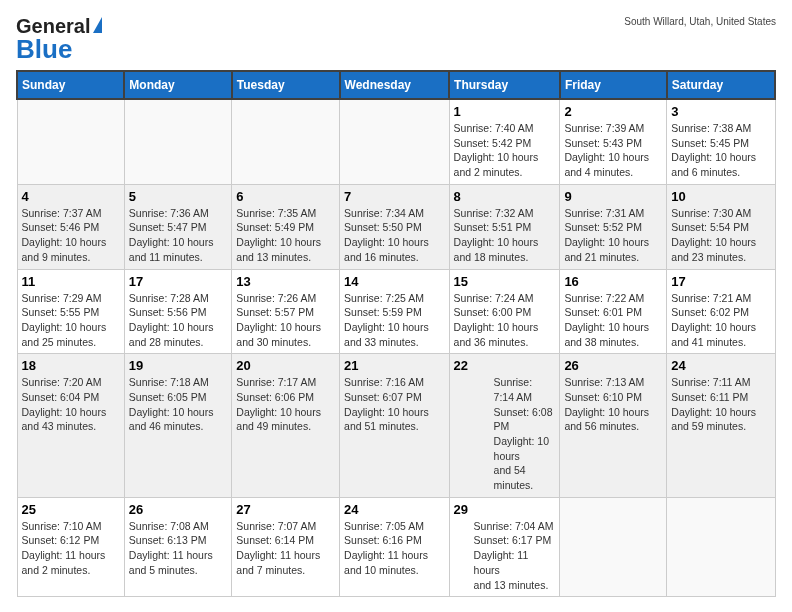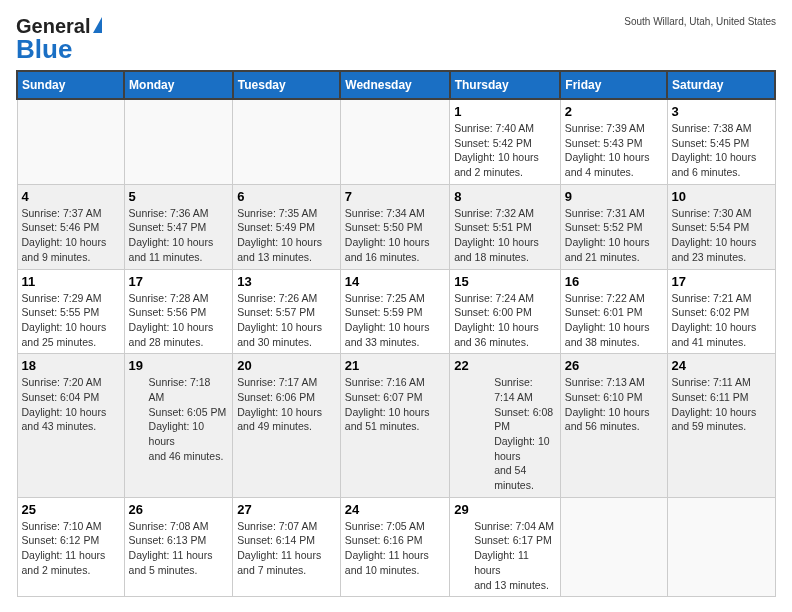--- a/index.html
+++ b/index.html
@@ -247,21 +247,21 @@
       <tr class="row-shaded">
         <td>
           <span class="day-num">18</span>
           <div class="day-info" style="white-space: pre-line;">Sunrise: 7:20 AM
 Sunset: 6:04 PM
 Daylight: 10 hours
 and 43 minutes.</div>
         </td>
         <td>
           <span class="day-num">19</span>
-          <div class="day-info" style="white-space: pre-line; margin-left: 20px;">Sunrise: 7:18 AM
+          <div class="day-info" style="white-space: pre-line;">Sunrise: 7:18 AM
 Sunset: 6:05 PM
 Daylight: 10 hours
 and 46 minutes.</div>
         </td>
         <td>
           <span class="day-num">20</span>
           <div class="day-info" style="white-space: pre-line;">Sunrise: 7:17 AM
 Sunset: 6:06 PM
 Daylight: 10 hours
 and 49 minutes.</div>

